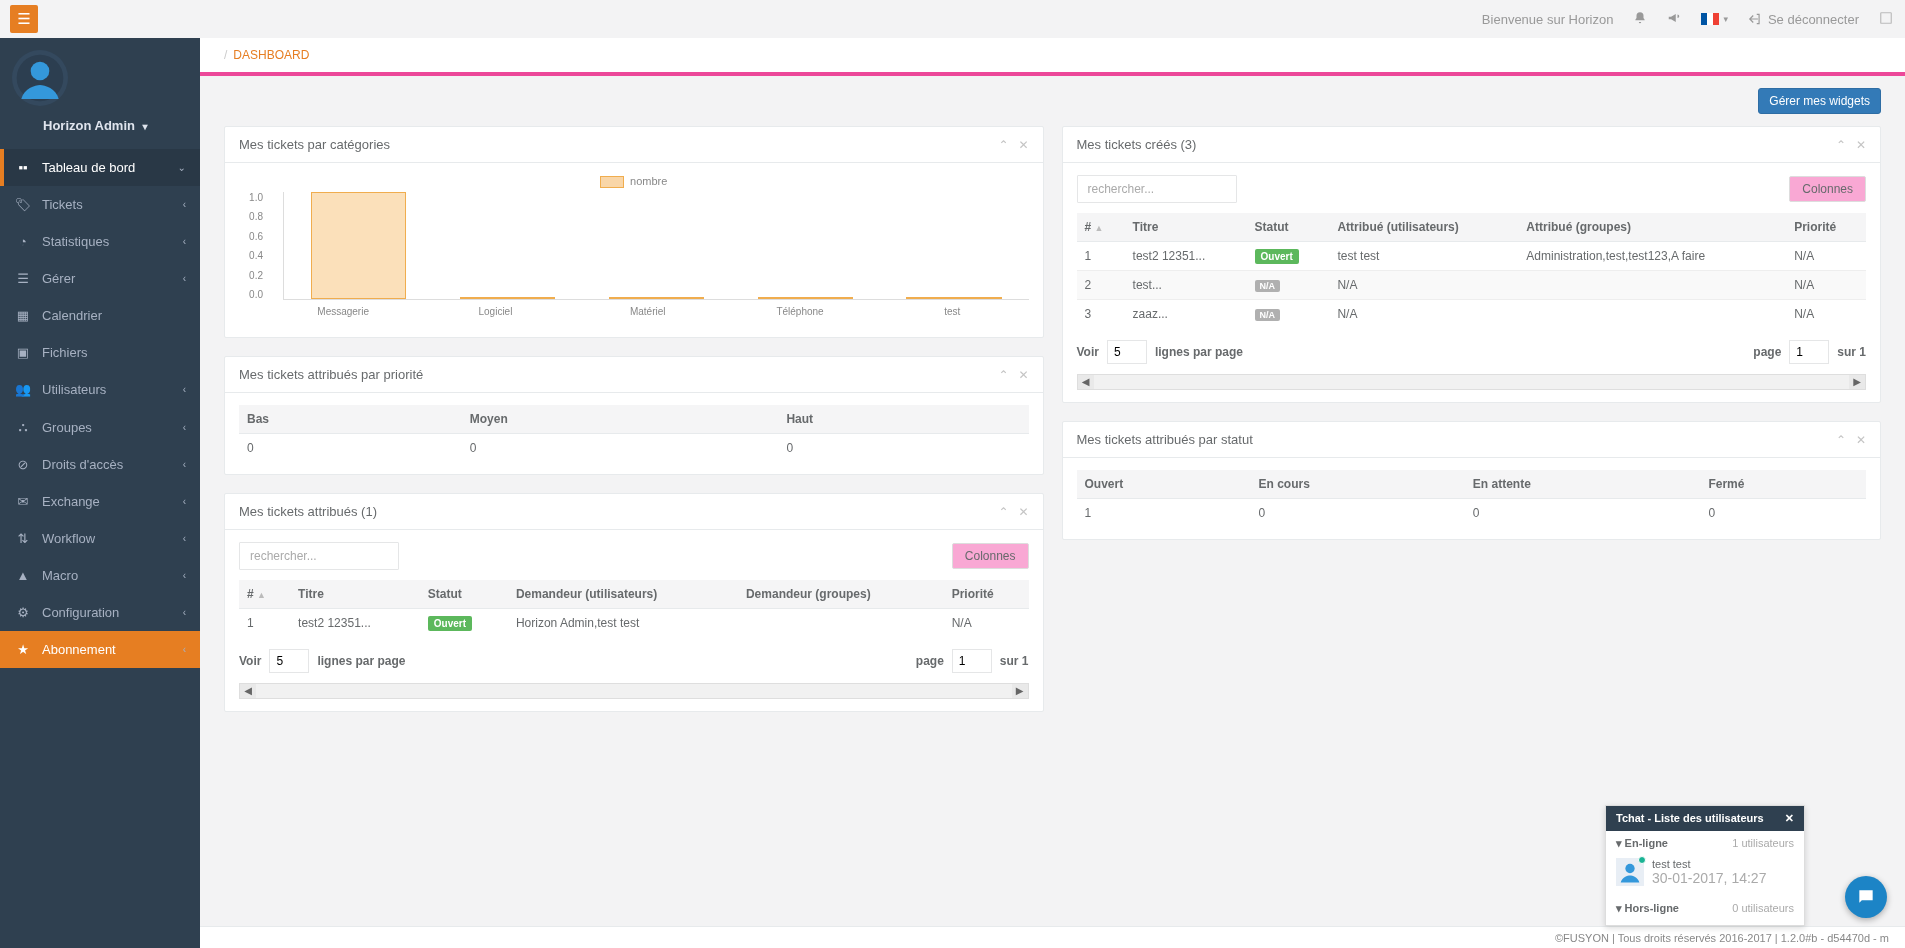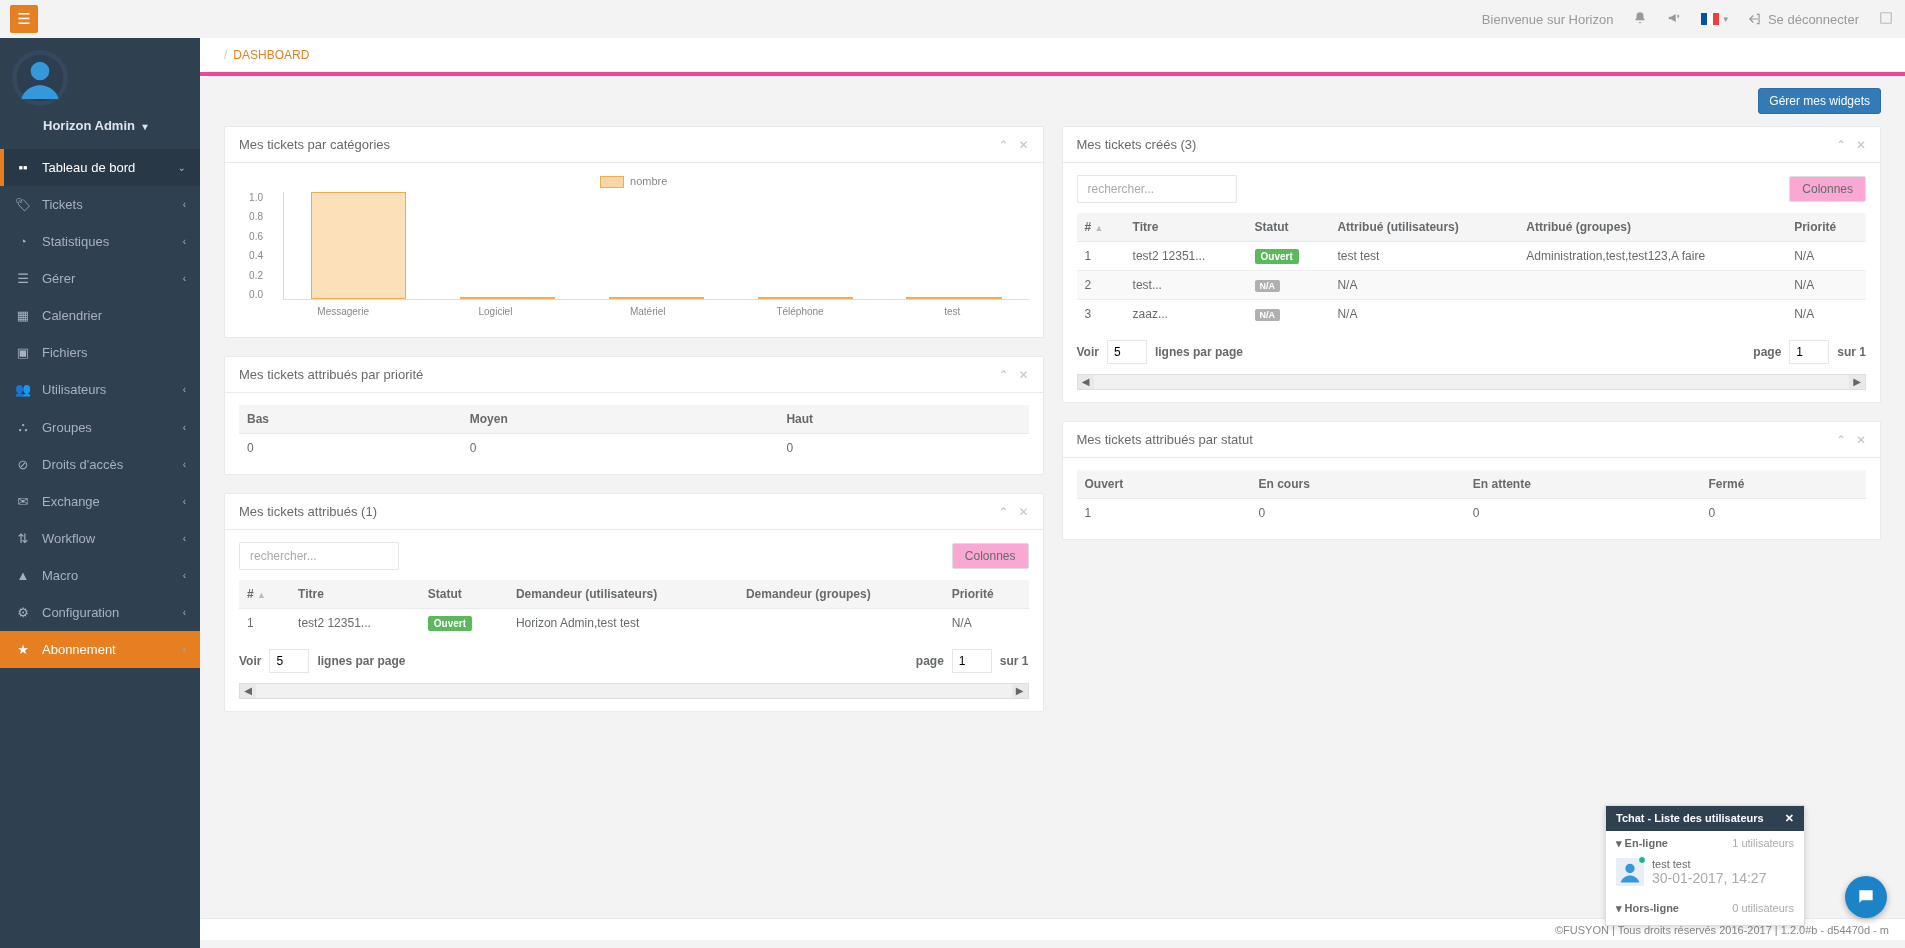--- a/index.html
+++ b/index.html
@@ -204,21 +204,21 @@
     height: 16px; background: #f1f1f1; margin-top: 10px;
     position: relative; border: 1px solid #dedede;
     display: flex;
   }
   .hscroll .arrow { width: 16px; text-align:center; font-size:10px; line-height:14px; color:#666; background:#e9e9e9;}
   .hscroll .track { flex:1; }
 
   
   .footer {
     position: absolute;
-    left: 200px; right: 0; bottom: 8px;
+    left: 200px; right: 0; bottom: 0;
     height: 22px;
     background: #fff;
     border-top: 1px solid #e7eaec;
     font-size: 11px;
     color: #888;
     display:flex; align-items:center; justify-content:flex-end;
     padding: 0 16px;
   }
 
   

